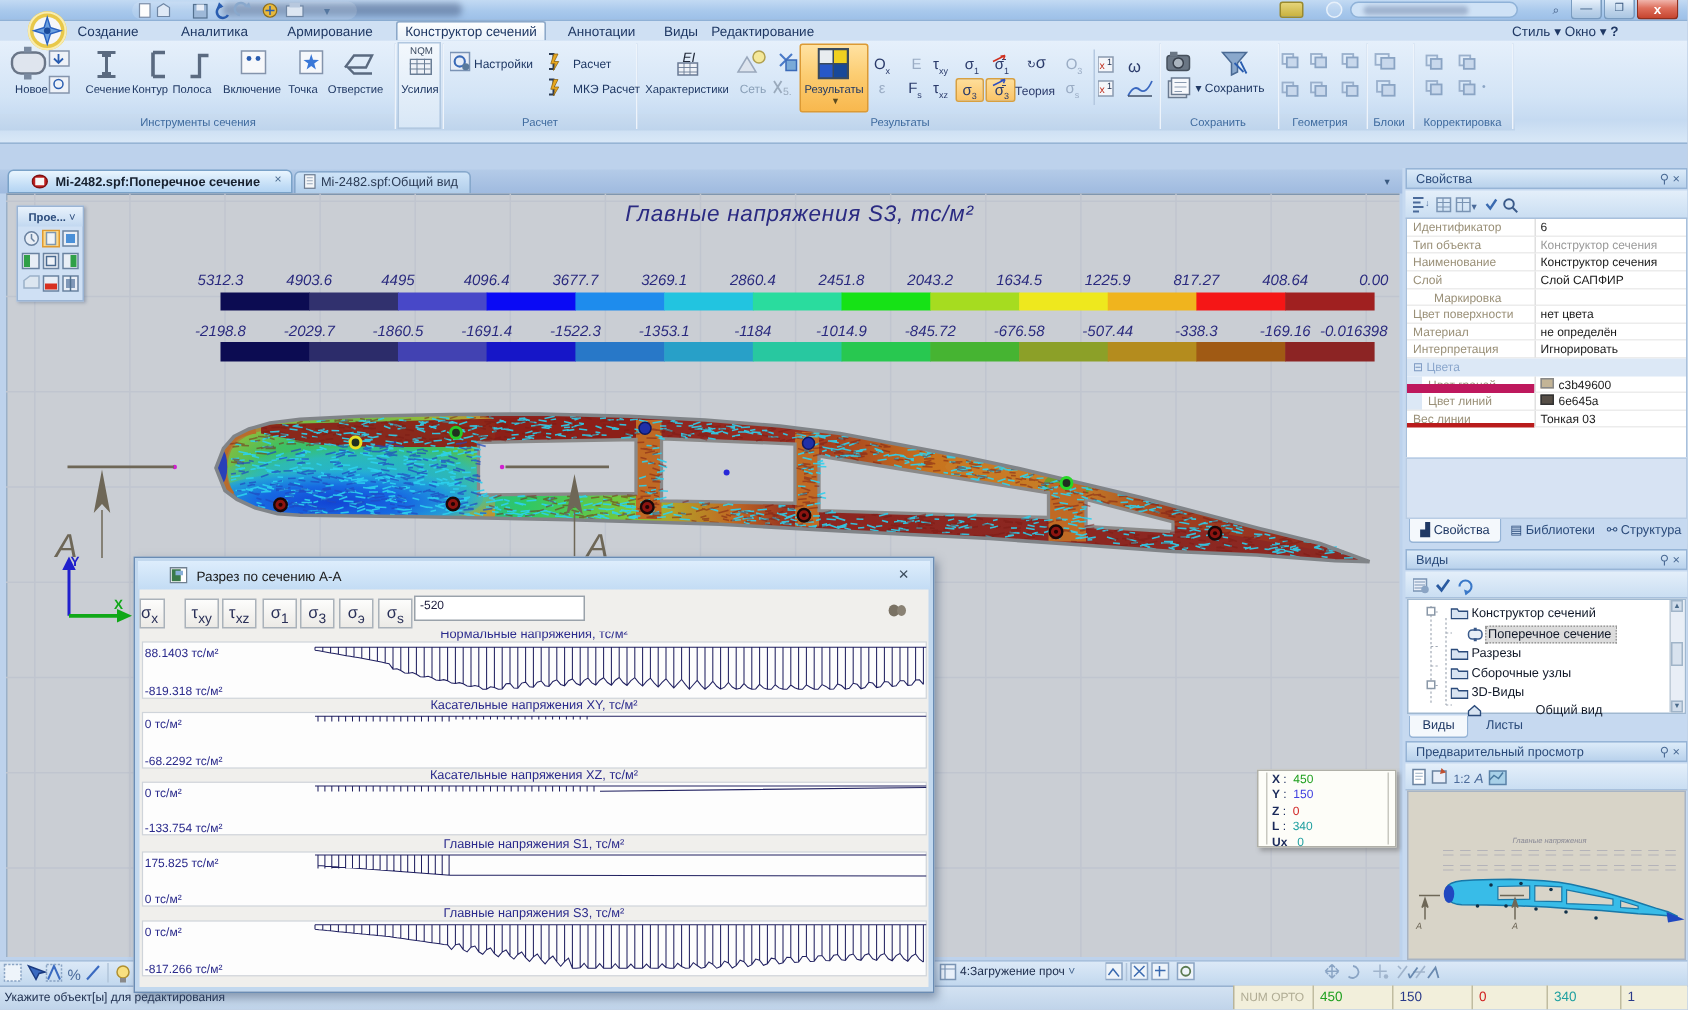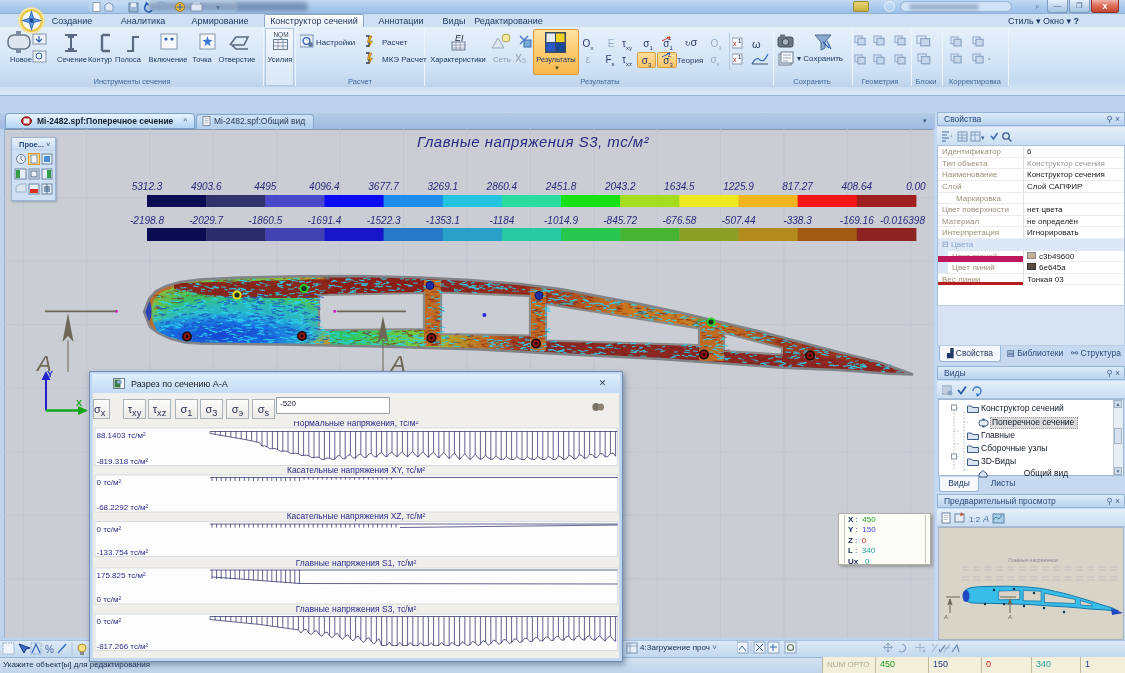--- a/index.html
+++ b/index.html
@@ -559,21 +559,21 @@
 <div class="abs" style="left:990px;top:417px;width:88px;height:12px;background:#dcdcdc;border:1px dotted #9a9a9a;"></div>
 <svg class="abs" style="left:978px;top:418px" width="11" height="10">
     <rect x="1" y="2" width="9" height="6" rx="2.5" fill="#e8eef6" stroke="#3a5a8a"></rect>
     <rect x="4.5" y="0.5" width="2" height="2" fill="#3a5a8a"></rect>
     <rect x="4.5" y="7.5" width="2" height="2" fill="#3a5a8a"></rect>
   </svg>
 <div class="abs" style="left:992px;top:417px;width:108px;font-size:8.5px;color:#101828;white-space:nowrap;">Поперечное сечение</div>
 <svg class="abs" style="left:967px;top:431px" width="12" height="9">
     <path d="M0.5,2 h4 l1,1.5 h6 v5 h-11z" fill="#d8e4f2" stroke="#2a4a7a" stroke-width="0.9"></path>
   </svg>
-<div class="abs" style="left:981px;top:430px;width:108px;font-size:8.5px;color:#101828;white-space:nowrap;">Главные</div>
+<div class="abs" style="left:981px;top:430px;width:108px;font-size:8.5px;color:#101828;white-space:nowrap;">Разрезы</div>
 <svg class="abs" style="left:967px;top:444px" width="12" height="9">
     <path d="M0.5,2 h4 l1,1.5 h6 v5 h-11z" fill="#d8e4f2" stroke="#2a4a7a" stroke-width="0.9"></path>
   </svg>
 <div class="abs" style="left:981px;top:443px;width:108px;font-size:8.5px;color:#101828;white-space:nowrap;">Сборочные узлы</div>
 <svg class="abs" style="left:967px;top:457px" width="12" height="9">
     <path d="M0.5,2 h4 l1,1.5 h6 v5 h-11z" fill="#d8e4f2" stroke="#2a4a7a" stroke-width="0.9"></path>
   </svg>
 <div class="abs" style="left:981px;top:456px;width:108px;font-size:8.5px;color:#101828;white-space:nowrap;">3D-Виды</div>
 <svg class="abs" style="left:978px;top:469px" width="11" height="9">
     <path d="M1,5 l4,-3.5 4,3.5 v3 h-8z" fill="#d8e4f2" stroke="#2a4a7a" stroke-width="0.9"></path>

